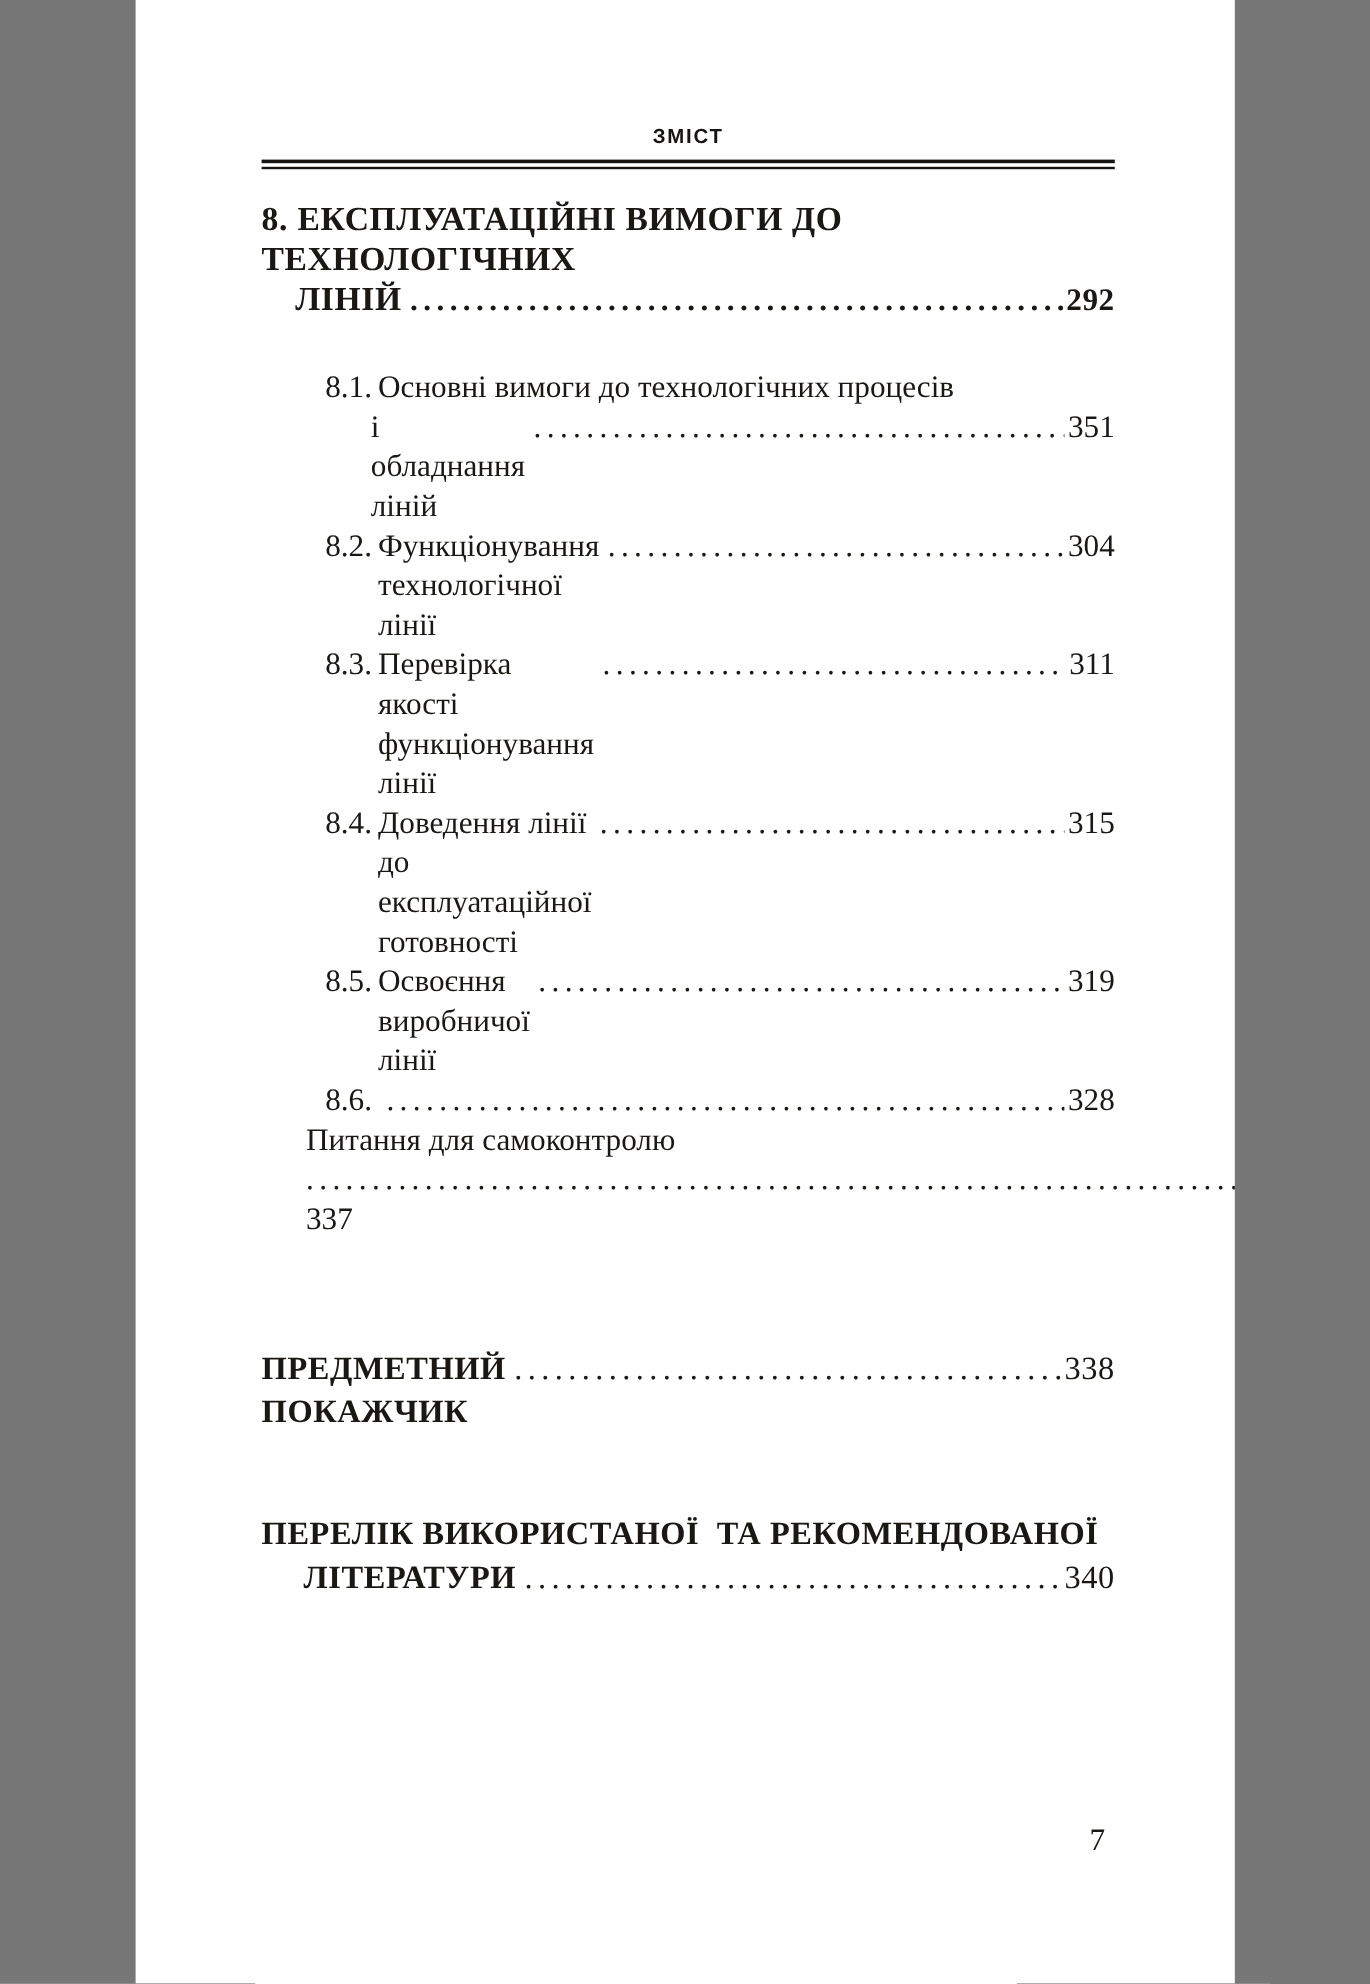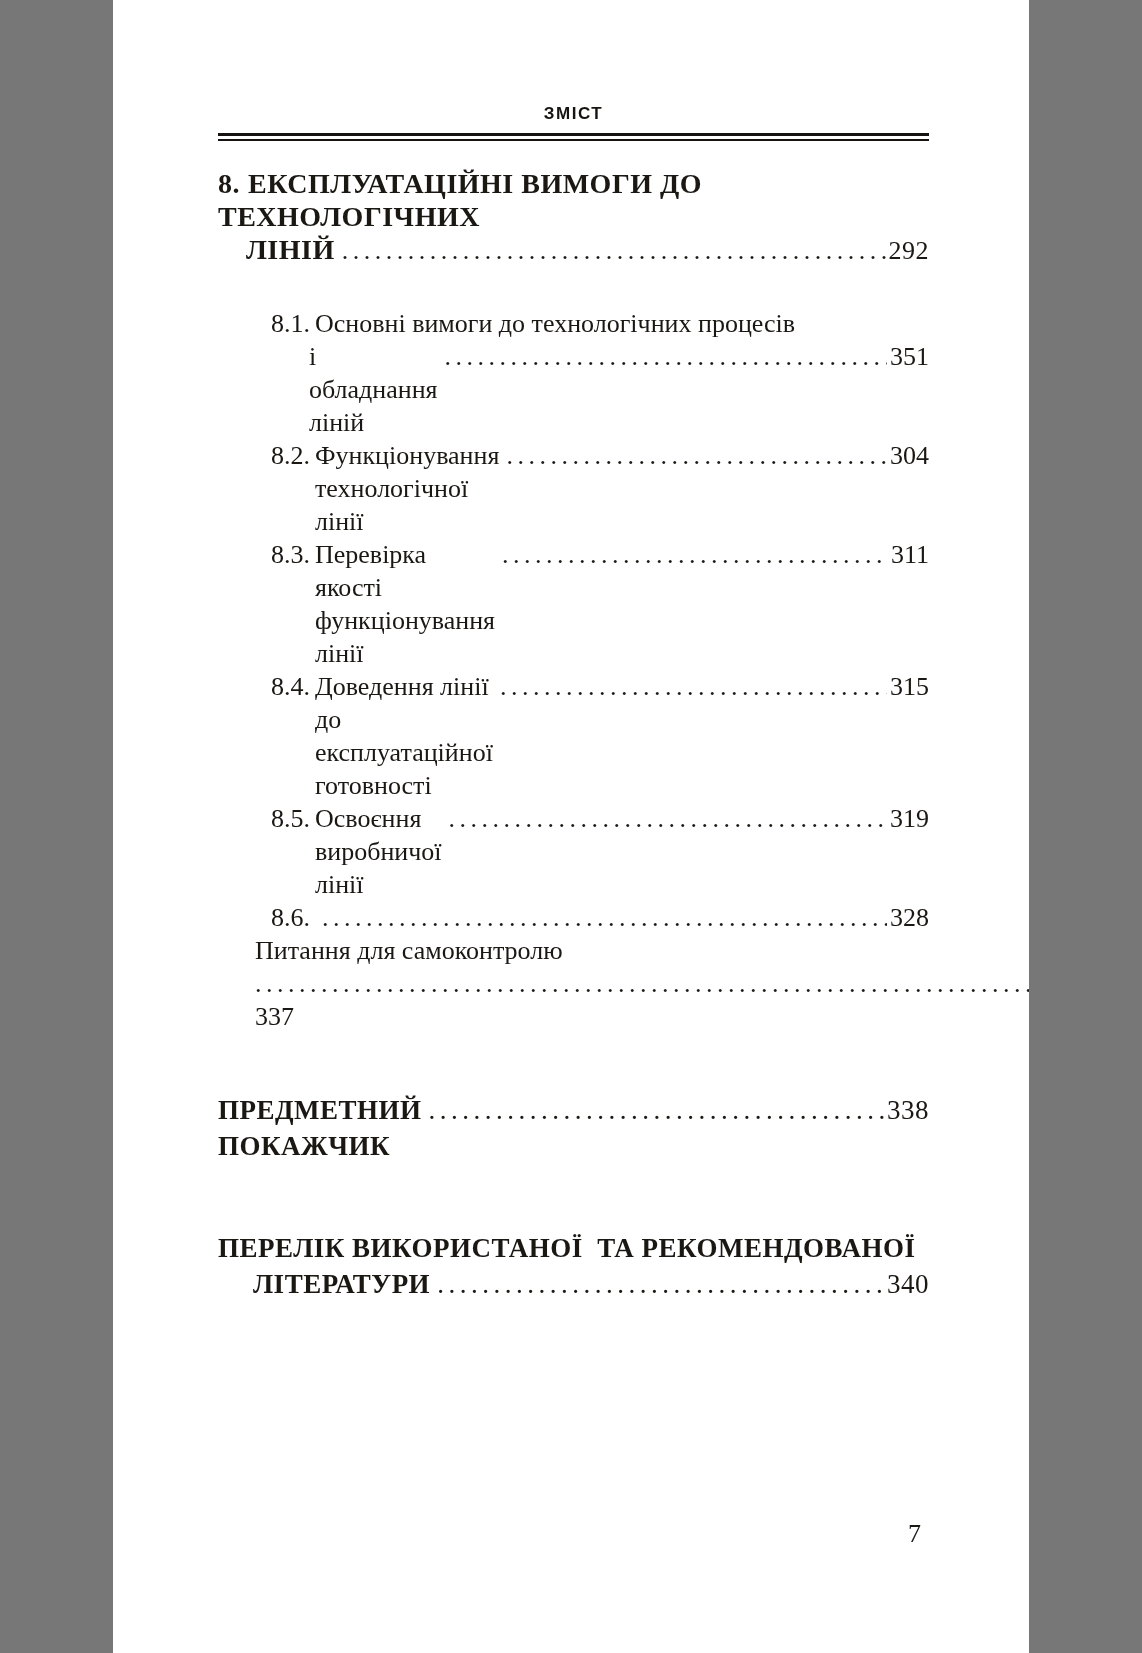--- a/index.html
+++ b/index.html
@@ -50,26 +50,26 @@
     content: "..................................................................................................................................";
   }
 
   .bold { font-weight: bold; line-height: 36px; letter-spacing: 0.5px; }
   .bold .pg, .bold .leader { font-weight: normal; letter-spacing-page: normal; }
   .bold .leader { letter-spacing: 4.5px; }
 
   .chapter { font-weight: bold; font-size: 28px; line-height: 33px; letter-spacing: 0.5px; }
   .chapter .chap-num { display: inline-block; min-width: 30px; }
   .chap-line2 { margin-left: 28px; }
-  .chapter .pg, .chapter .leader { font-weight: normal; font-size: 26px; }
+  .chapter .pg, .chapter .leader { font-weight: bold; font-size: 26px; }
 
   .sections { margin-top: 40px; margin-left: 53px; }
   .wrap2 { margin-left: 38px; }
 
-  .bm1 { margin-top: 59px; }
+  .bm1 { margin-top: 90px; }
   .bm2 { margin-top: 66px; }
   .bm2 .wrap2b { margin-left: 35px; }
   .bm3 { margin-top: 58px; }
   .bm-size { font-size: 27px; }
 
   .folio {
     position: absolute;
     top: 1519px;
     right: 108px;
     font-size: 26px;

